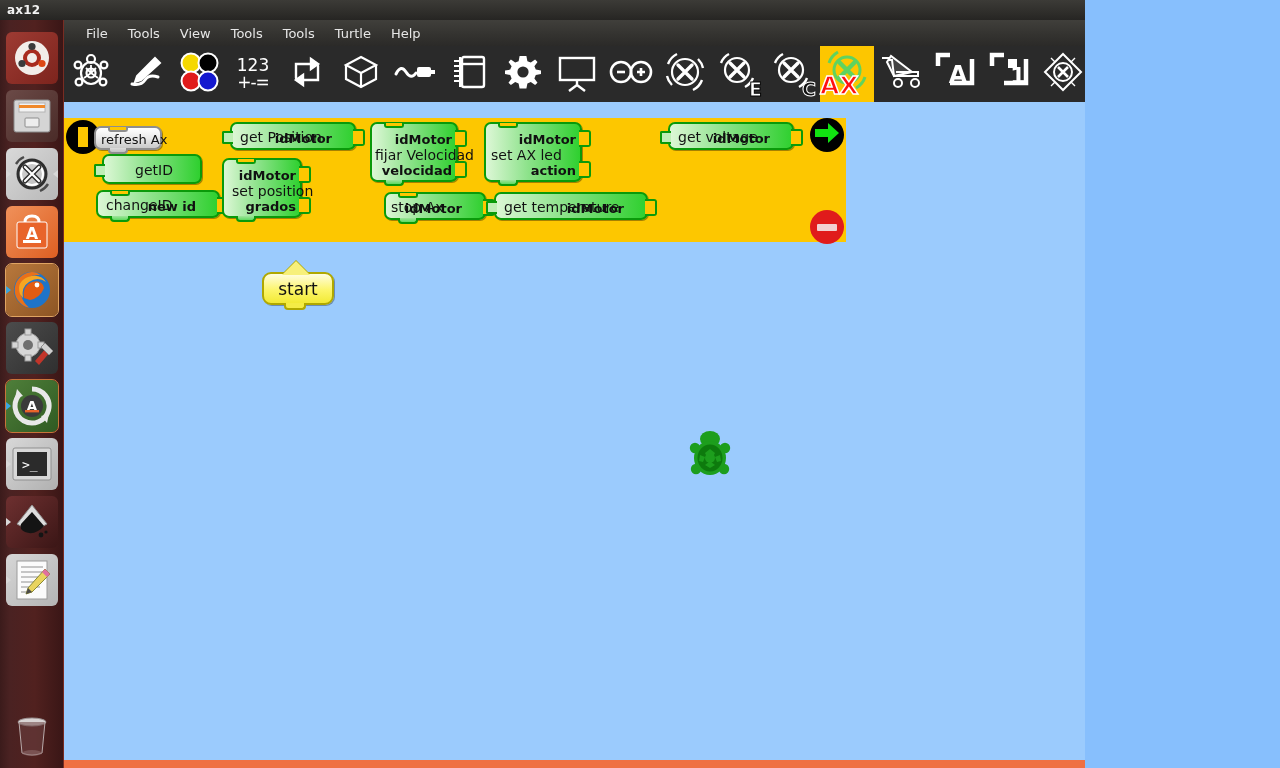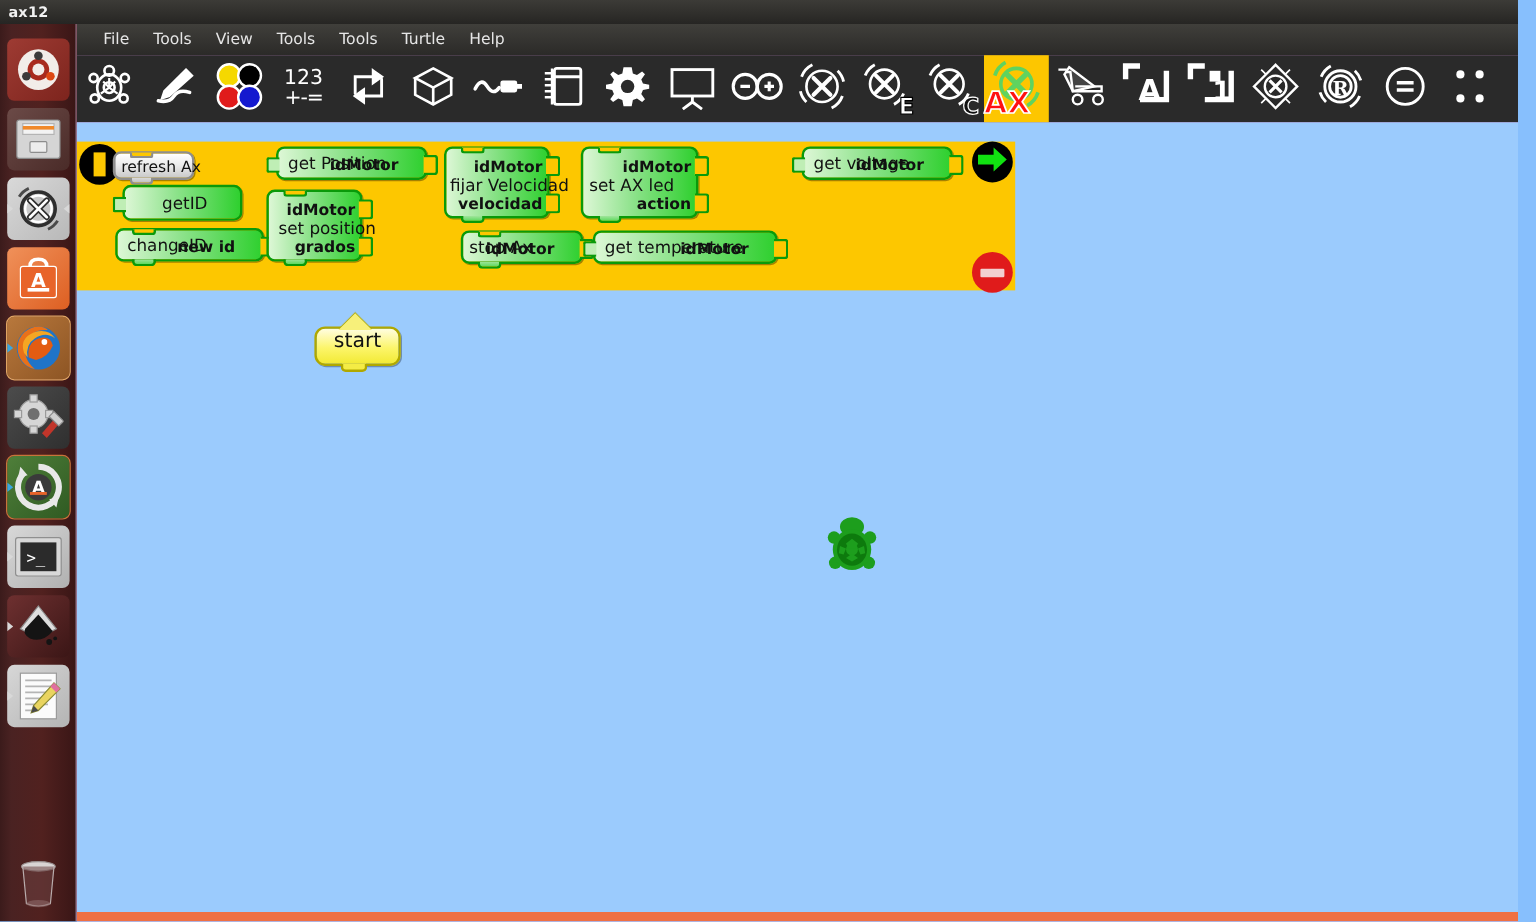--- a/index.html
+++ b/index.html
@@ -3,21 +3,21 @@
 <meta charset="utf-8">
 <style>
   * { box-sizing: border-box; }
   html, body {
     margin: 0; padding: 0;
     width: 1280px; height: 768px;
     overflow: hidden;
     font-family: "DejaVu Sans", "Liberation Sans", sans-serif;
     background: #87bffd;
   }
-  #screen { position: relative; width: 1265px; height: 768px; overflow: hidden; }
+  #screen { position: relative; width: 1085px; height: 768px; overflow: hidden; }
 
   
   #toppanel {
     position: absolute; left: 0; top: 0; width: 1280px; height: 20px;
     background: linear-gradient(to bottom, #3c3b37 0%, #2f2e2b 60%, #262523 100%);
     color: #ffffff;
     display: flex; align-items: center;
   }
   #toppanel .winname {
     font-size: 12px; font-weight: bold; color: #f2f2f2;
@@ -43,21 +43,21 @@
     border-top: 4px solid transparent; border-bottom: 4px solid transparent;
   }
   .dock-arrow-l { left: 0px; border-left: 5px solid #d8d8d8; }
   .dock-arrow-r { right: 0px; border-right: 5px solid #d8d8d8; }
   .dock-arrow-l.blue { border-left-color: #3aa7e0; }
 
   
   #appwin {
     position: absolute; left: 64px; top: 20px;
     width: 1216px; height: 748px;
-    background: #f0abfc;
+    background: #fdba74;
   }
   #menubar {
     position: absolute; left: 0; top: 0; width: 1216px; height: 26px;
     background: linear-gradient(to bottom, #403f3b 0%, #343330 55%, #2b2a28 100%);
     display: flex; align-items: center; padding-left: 12px; gap: 0px;
   }
   .menu-item {
     color: #e6e6e6; font-size: 13px; padding: 3px 10px; cursor: default;
     white-space: nowrap;
   }
@@ -170,21 +170,21 @@
     background: linear-gradient(to bottom,#dcdcdc,#c0c0c0);
     border-color: #8e8e8e;
   }
 
   
   #start-block {
     position: absolute; left: 198px; top: 170px;
     width: 72px; height: 33px;
     background: linear-gradient(to bottom, #fffde0 0%, #fcf56a 55%, #f2ea35 100%);
     border: 2px solid #b0a800; border-radius: 9px;
-    display: flex; justify-content: center;
+    display: flex; align-items: center; justify-content: center;
     font-size: 17px; color: #111;
     box-shadow: 1px 1px 0 rgba(0,0,0,.3);
   }
   #start-hat {
     position: absolute; left: 18px; top: -13px;
     width: 0; height: 0;
     border-left: 14px solid transparent;
     border-right: 14px solid transparent;
     border-bottom: 14px solid #f7f07a;
     filter: drop-shadow(0 -1px 0 #b0a800);

